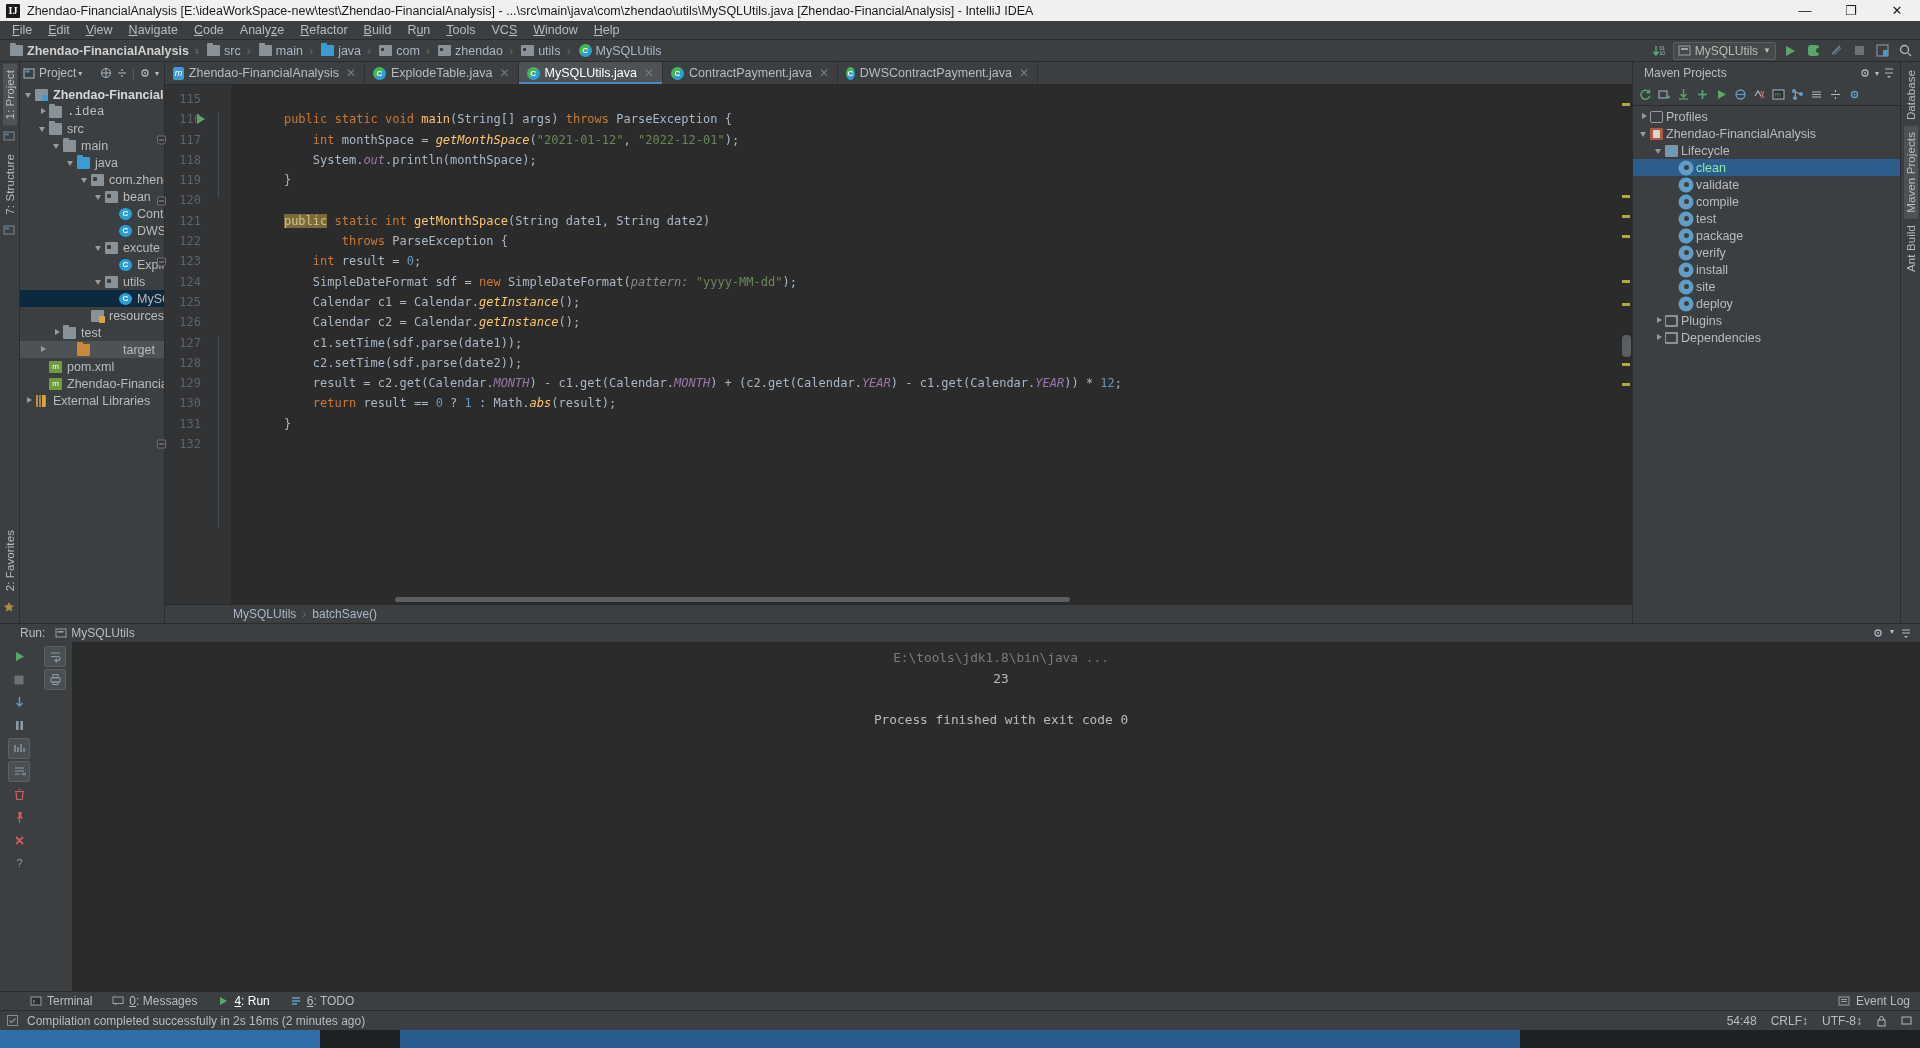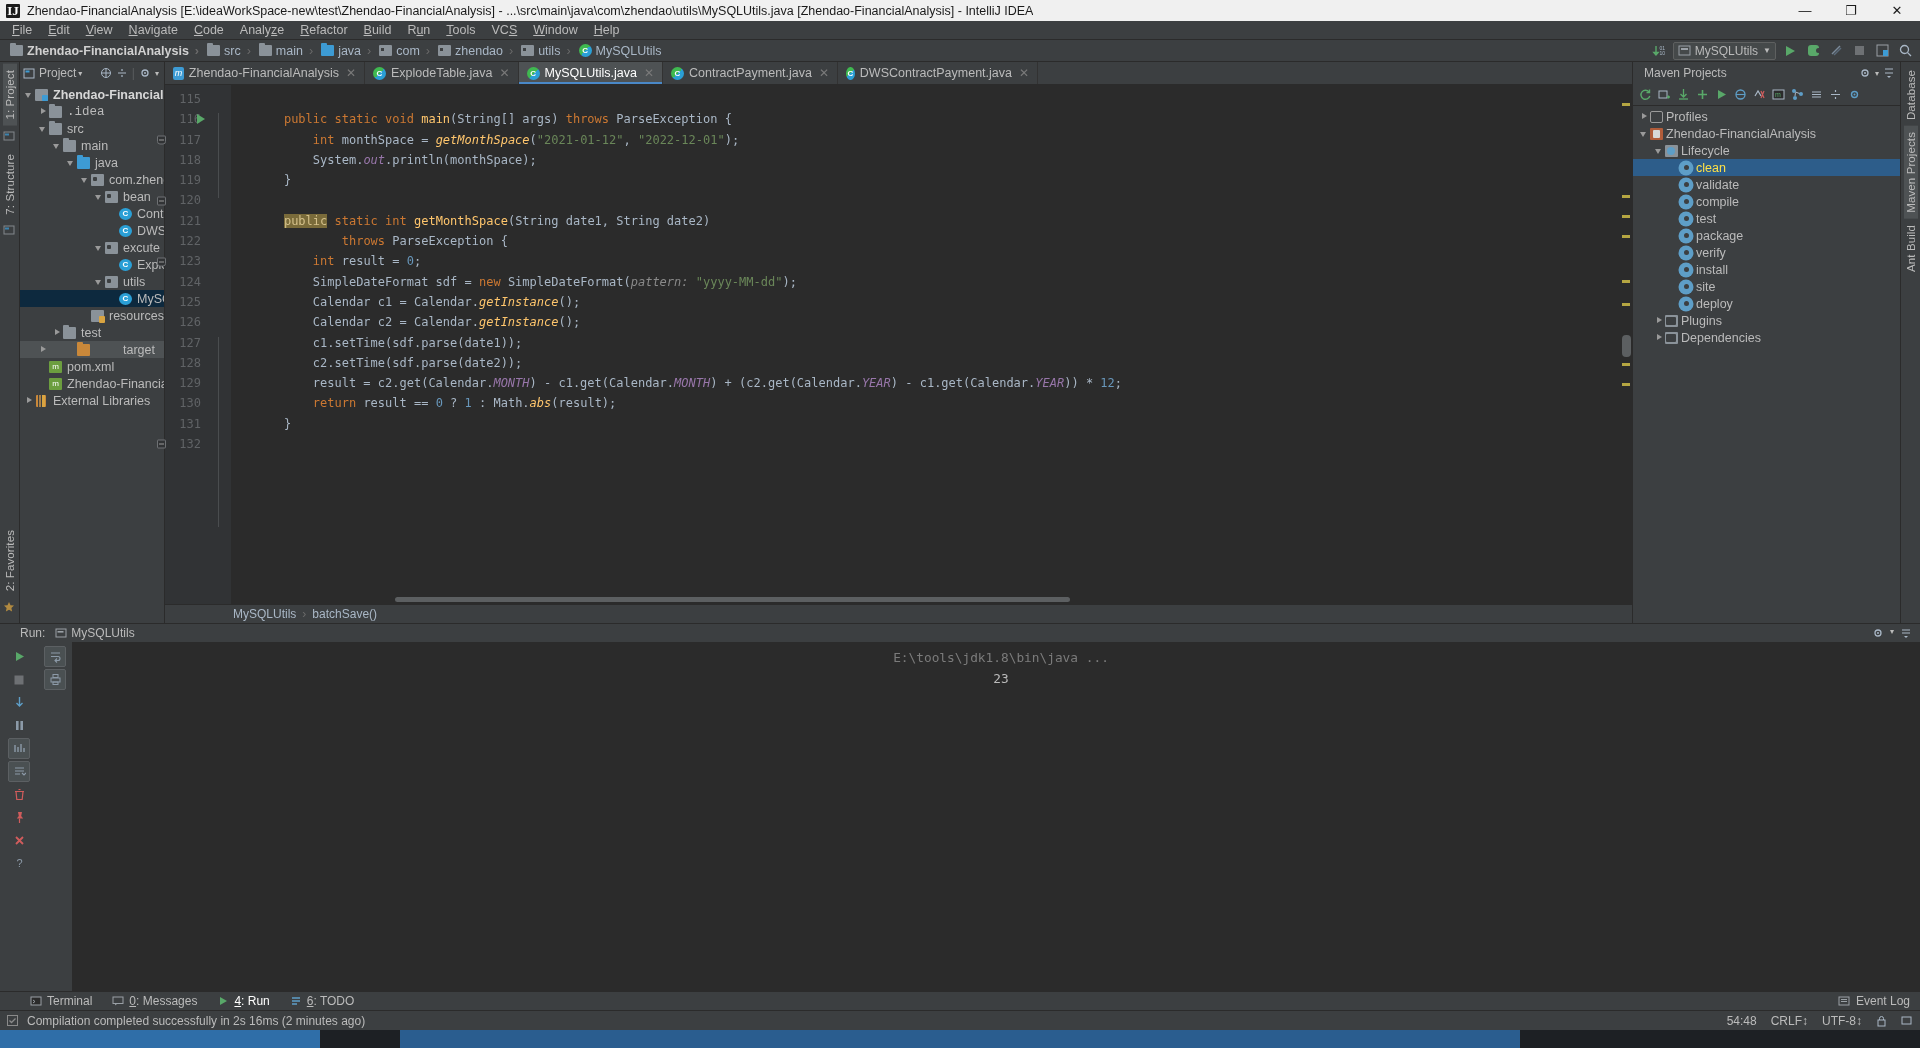--- a/index.html
+++ b/index.html
@@ -12,21 +12,21 @@
   .app { position:relative; width:1920px; height:1048px; display:flex; flex-direction:column; }
 
   
   .titlebar {
     height:21px; background:#f0f0f0; color:#1a1a1a;
     display:flex; align-items:center; flex:0 0 21px;
     font-size:12.5px; padding-left:6px; position:relative;
   }
   .tb-logo {
     width:14px; height:14px; background:#1a1a1a; color:#fff;
-    font-size:13px; font-weight:bold; display:flex; align-items:center;
+    font-size:10px; font-weight:bold; display:flex; align-items:center;
     justify-content:center; margin-right:7px; border-radius:1px;
     font-family:"Liberation Serif", serif;
   }
   .tb-title { white-space:nowrap; overflow:hidden; }
   .tb-btns { margin-left:auto; display:flex; height:21px; }
   .tb-btn { width:46px; height:21px; display:flex; align-items:center; justify-content:center; color:#1c1c1c; font-size:13px; }
 
   
   .menubar {
     height:19px; background:#3c3f41; display:flex; align-items:center;
@@ -182,21 +182,21 @@
   .maven-tw { width:268px; flex:0 0 268px; background:#3c3f41; display:flex; flex-direction:column; border-left:1px solid #2b2b2b; }
   .maven-toolbar { height:22px; flex:0 0 22px; display:flex; align-items:center; gap:1px; padding:0 3px; background:#3c3f41; border-bottom:1px solid #2b2b2b;}
   .mtb { width:18px;height:18px;display:flex;align-items:center;justify-content:center;font-size:11px;color:#a9b7c6;border-radius:2px; }
   .mtree { flex:1 1 auto; overflow:hidden; padding-top:2px; font-size:12.5px; }
   .gear {
     width:12px;height:12px;border-radius:50%;background:#5e9ec7;position:relative;flex:0 0 12px;margin-right:4px;
     box-shadow:0 0 0 1.5px #5e9ec7;
   }
   .gear:after{content:"";position:absolute;left:3.5px;top:3.5px;width:5px;height:5px;border-radius:50%;background:#3c3f41;}
   .mnode { height:17px; display:flex; align-items:center; white-space:nowrap; color:#bbbbbb; }
-  .mnode.sel { background:#2d5d8a; color:#fde047; }
+  .mnode.sel { background:#2d5d8a; color:#86efac; }
   .ic.mvn { background:#b05c3a; border-radius:1px; }
   .ic.mvn:after{content:"";position:absolute;left:3px;top:2px;width:7px;height:8px;background:#d8d8d8;border-radius:1px;}
   .ic.lifecycle { background:#8a9299; border-radius:1px; }
   .ic.lifecycle:after{content:"";position:absolute;left:2px;top:2px;width:8px;height:8px;background:#5e9ec7;border-radius:50%;}
   .ic.plug { background:#8a9299; border-radius:1px; }
   .ic.plug:after{content:"";position:absolute;left:1px;top:2px;width:10px;height:8px;background:#3c3f41;border-radius:1px;}
   .ic.prof { background:transparent;border:1px solid #9a9a9a;border-radius:2px; }
 
   
   .bottomwrap { flex:0 0 auto; display:flex; flex-direction:column; background:#3c3f41; }
@@ -878,20 +878,21 @@
               <rect x="2" y="5" width="9" height="4" fill="none" stroke="#8c9aa8"></rect>
               <rect x="4" y="1.5" width="5" height="3" fill="none" stroke="#8c9aa8"></rect>
               <rect x="4" y="9" width="5" height="2.5" fill="none" stroke="#8c9aa8"></rect>
             </svg>
           </div>
         </div>
       <div class="console" id="console">
           <div class="cl dim">E:\tools\jdk1.8\bin\java ...</div>
           <div class="cl">23</div>
           <div class="cl">&nbsp;</div>
+          <div class="cl">Process finished with exit code 0</div>
         </div>
     </div>
   </div>
 
   <div class="toolwin-bar" id="twbar">
       <div class="twb-item">
         <span class="glyph">
           <svg width="12" height="12" viewBox="0 0 12 12">
             <rect x="1" y="2" width="10" height="8" fill="#2b2b2b" stroke="#9aa0a6"></rect>
             <path d="M3 5l2 1.5L3 8" fill="none" stroke="#9aa0a6"></path>

